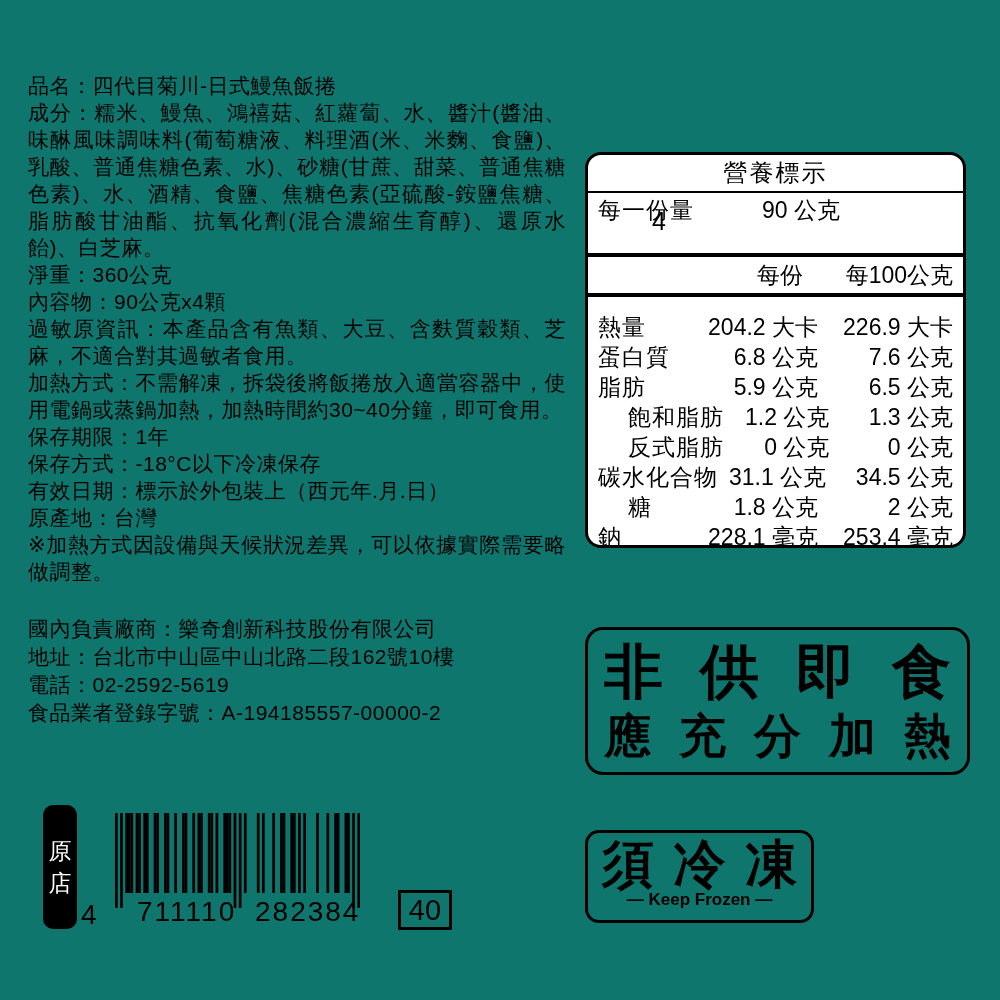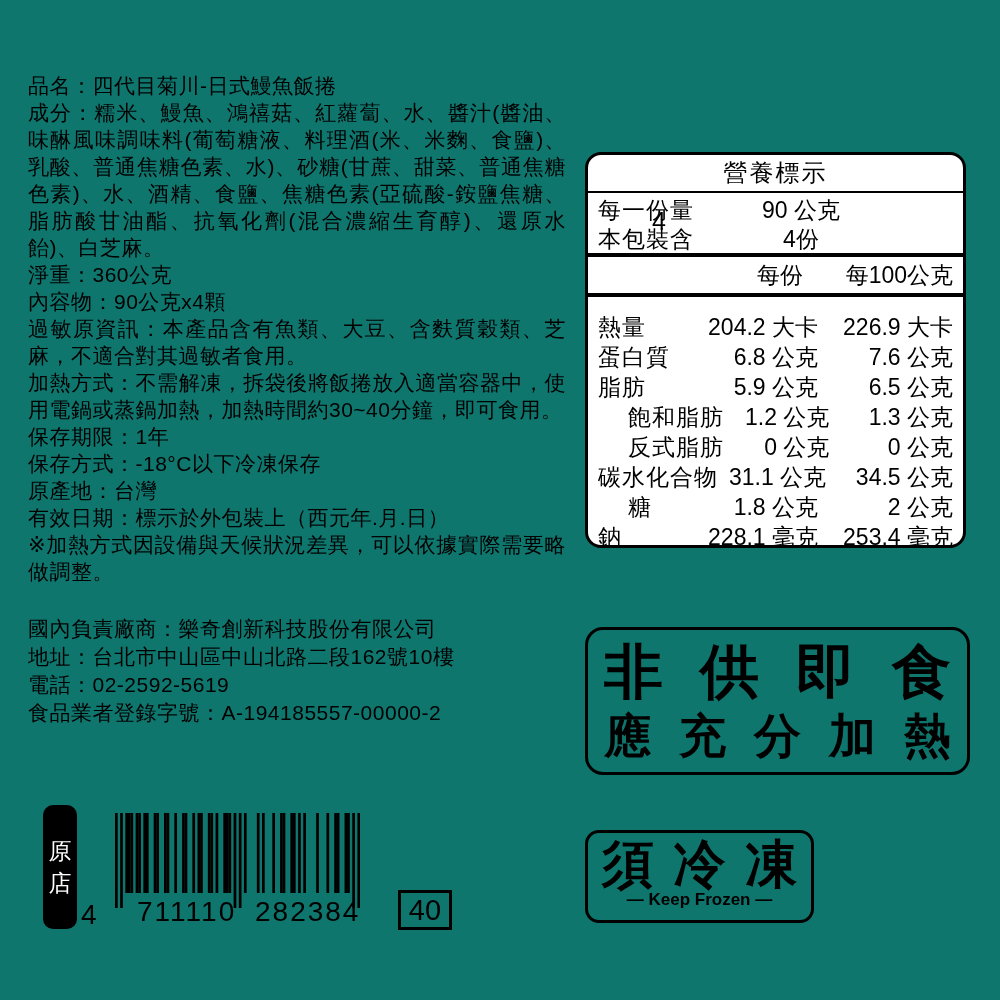--- a/index.html
+++ b/index.html
@@ -97,43 +97,39 @@
 
   <div class="left-col">
     <p>品名：四代目菊川-日式鰻魚飯捲</p>
     <p>成分：糯米、鰻魚、鴻禧菇、紅蘿蔔、水、醬汁(醬油、味醂風味調味料(葡萄糖液、料理酒(米、米麴、食鹽)、乳酸、普通焦糖色素、水)、砂糖(甘蔗、甜菜、普通焦糖色素)、水、酒精、食鹽、焦糖色素(亞硫酸-銨鹽焦糖、脂肪酸甘油酯、抗氧化劑(混合濃縮生育醇)、還原水飴)、白芝麻。</p>
     <p>淨重：360公克</p>
     <p>內容物：90公克x4顆</p>
     <p>過敏原資訊：本產品含有魚類、大豆、含麩質穀類、芝麻，不適合對其過敏者食用。</p>
     <p>加熱方式：不需解凍，拆袋後將飯捲放入適當容器中，使用電鍋或蒸鍋加熱，加熱時間約30~40分鐘，即可食用。</p>
     <p>保存期限：1年</p>
     <p>保存方式：-18°C以下冷凍保存</p>
+    <p>有效日期：標示於外包裝上（西元年.月.日）</p>
     <p>原產地：台灣</p>
-    <p>有效日期：標示於外包裝上（西元年.月.日）</p>
     <p class="note-block">※加熱方式因設備與天候狀況差異，可以依據實際需要略做調整。</p>
 
     <div class="company-block">
       <p>國內負責廠商：樂奇創新科技股份有限公司</p>
       <p>地址：台北市中山區中山北路二段162號10樓</p>
       <p>電話：02-2592-5619</p>
       <p>食品業者登錄字號：A-194185557-00000-2</p>
     </div>
   </div>
 
   <div class="ntable">
     <div class="nt-title">營養標示</div>
 
     <div class="nt-serving">
       <div class="sv-row">
         <span class="sv-lbl">每一份量</span>
         <span class="sv-val">90 公克</span>
-      </div>
-      <div class="sv-row">
-        <span class="sv-lbl">本包裝含</span>
-        <span class="sv-val">4份</span>
       </div>
       <span class="stray-4">4</span>
     </div>
 
     <div class="nt-header">
       <span class="sp"></span>
       <span class="nt-h1">每份</span>
       <span class="nt-h2">每100公克</span>
     </div>
 

